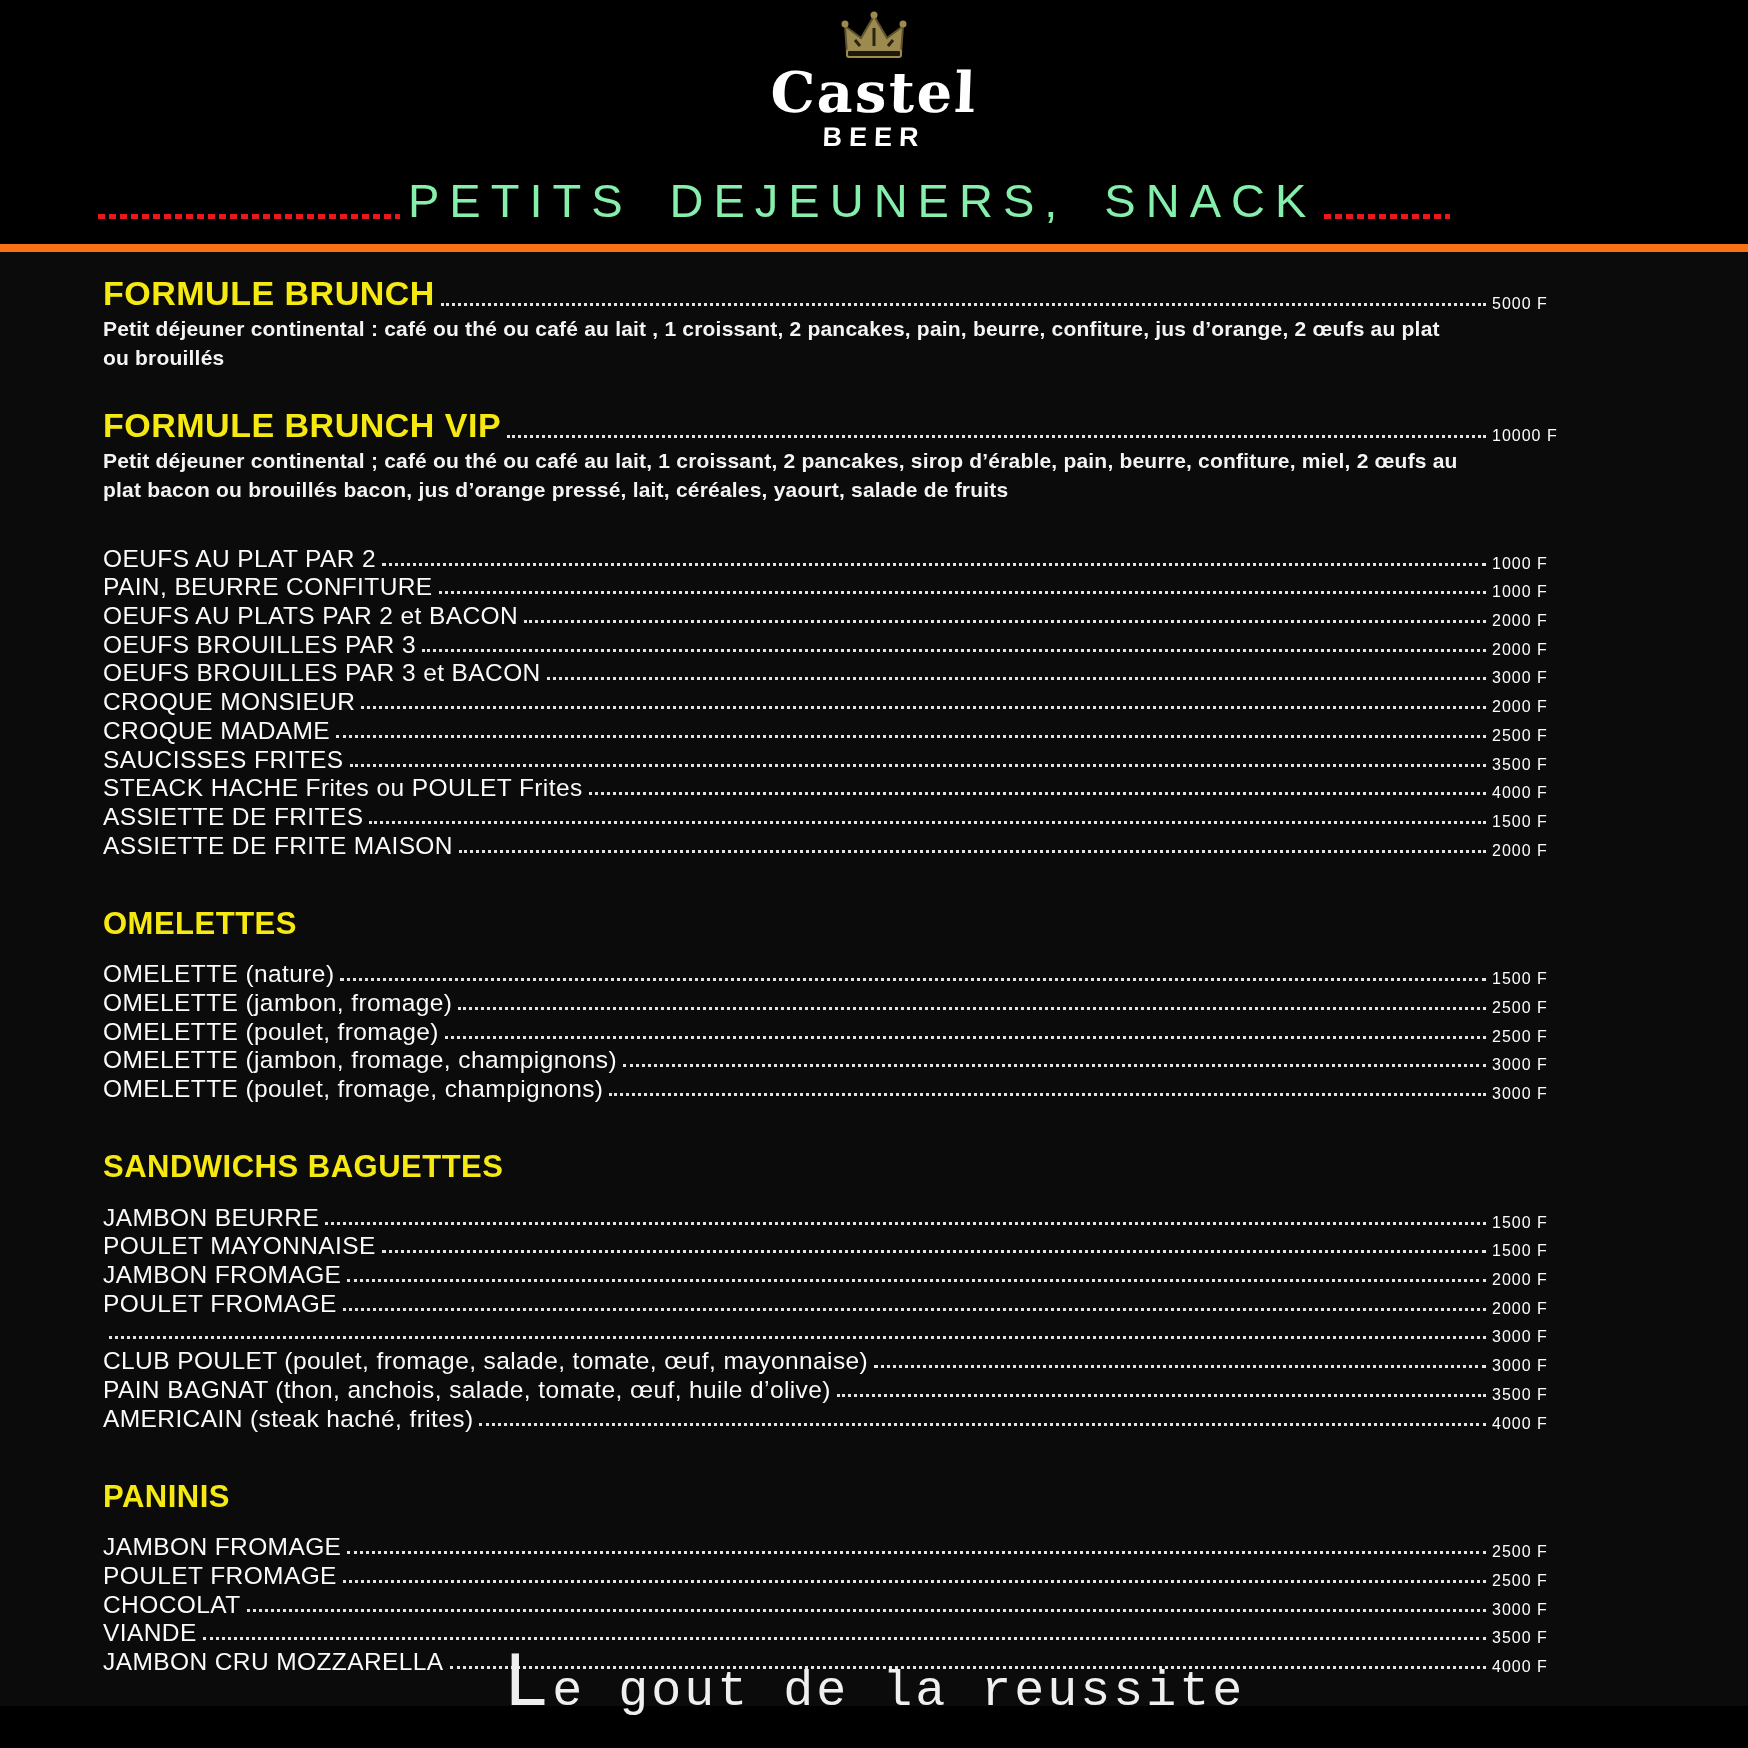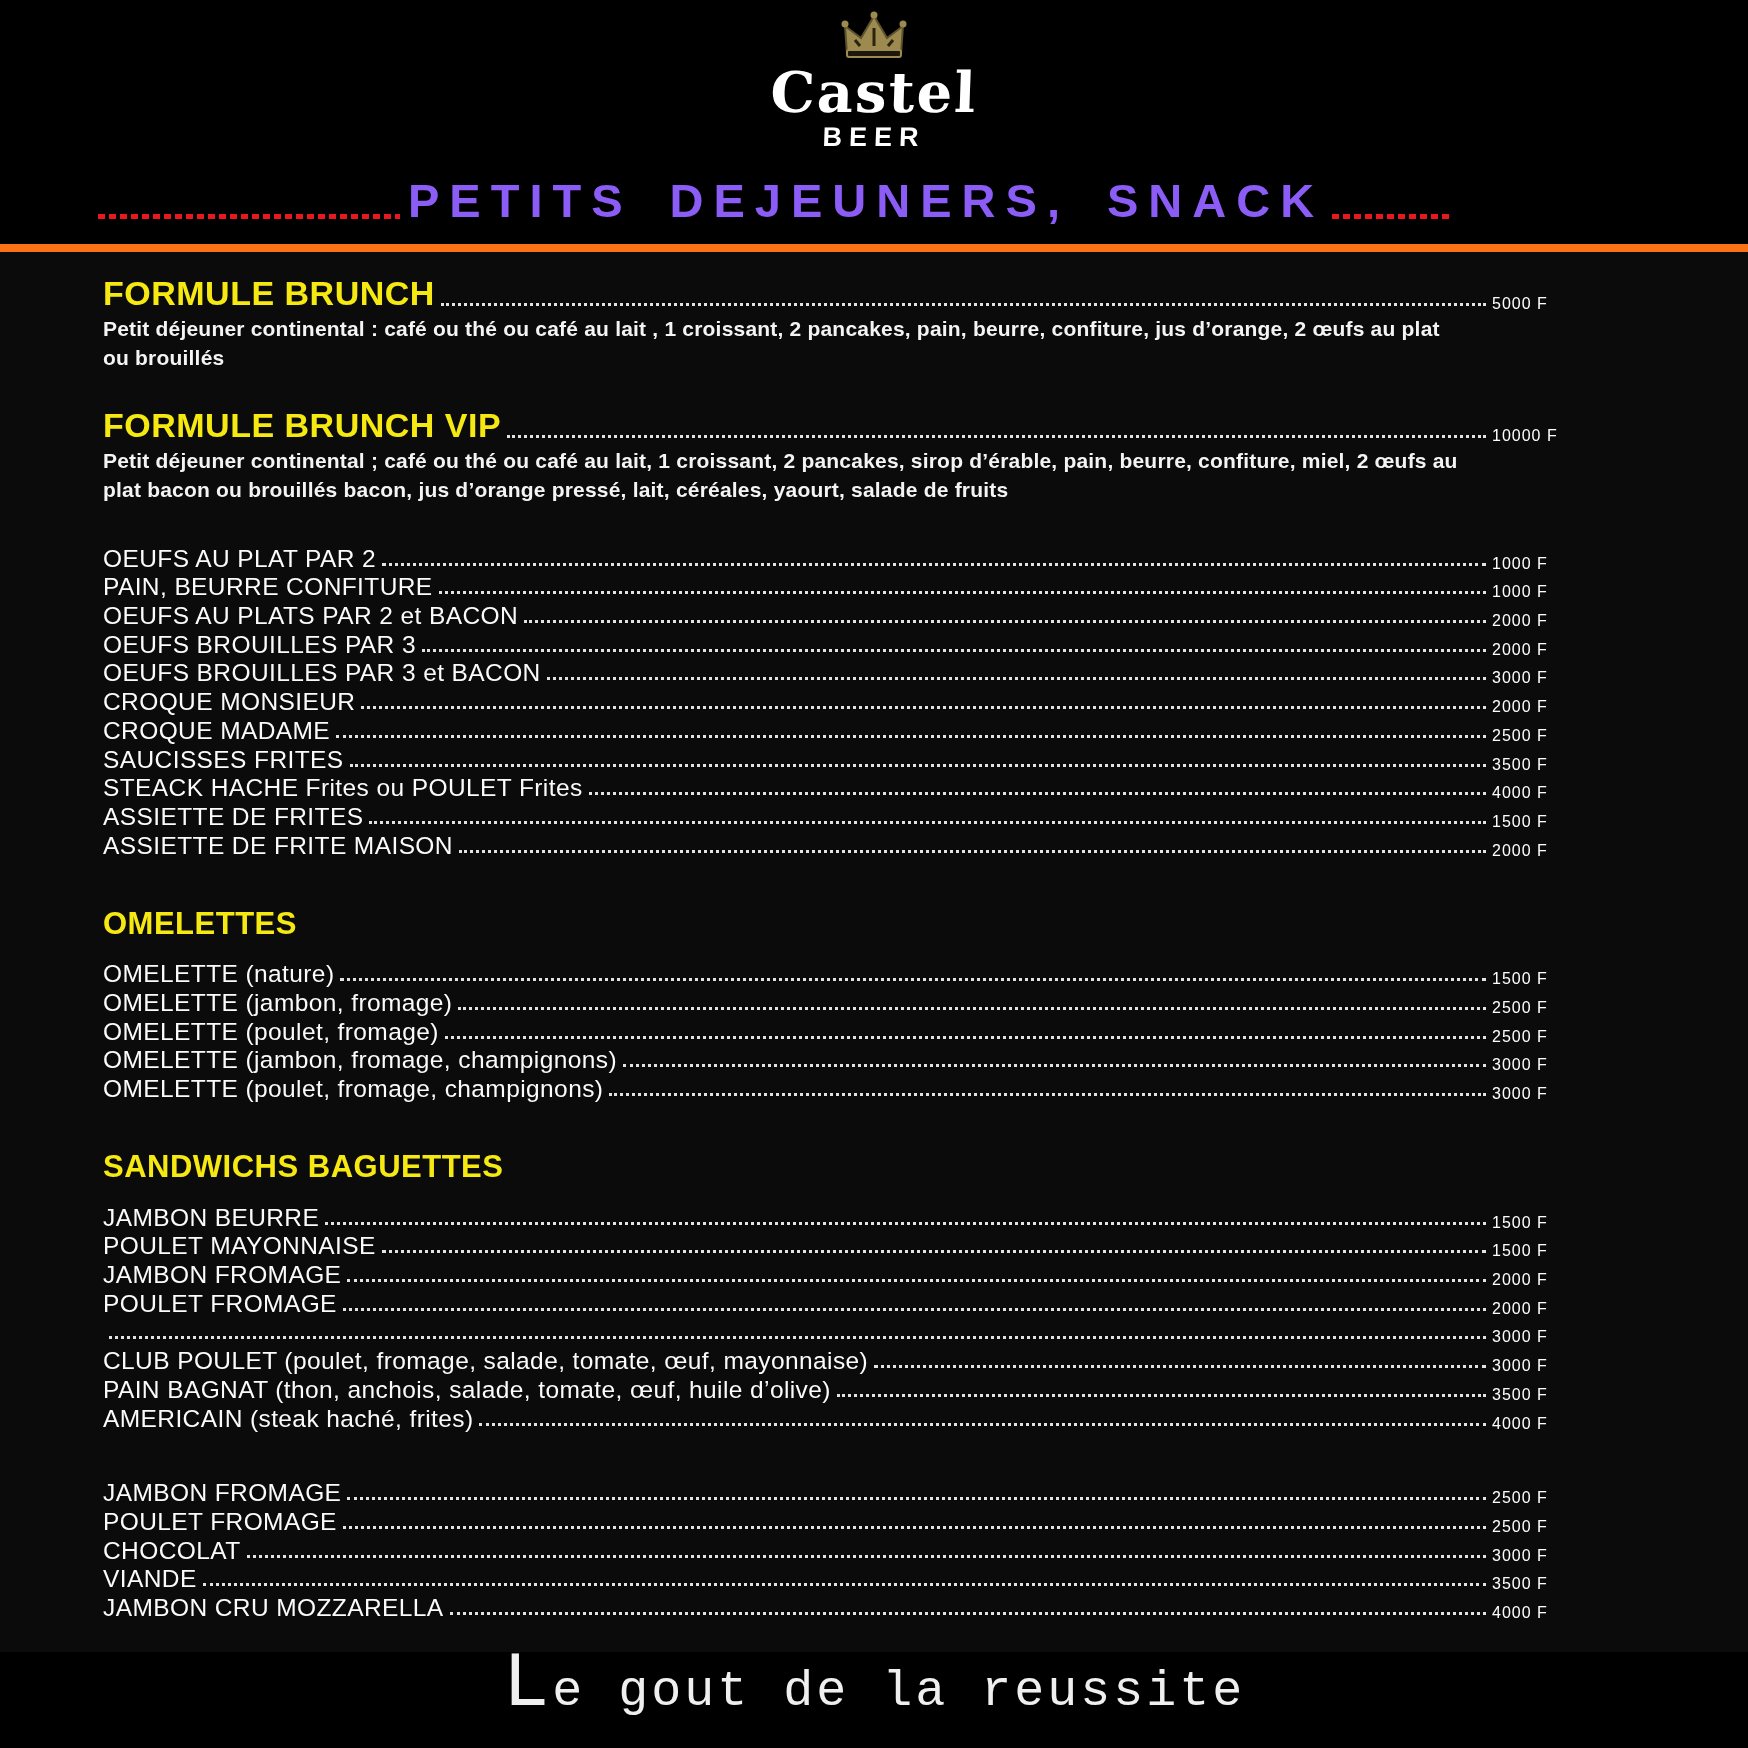--- a/index.html
+++ b/index.html
@@ -52,24 +52,24 @@
   .dash {
     height: 5px;
     margin-bottom: 9px;
     background-image: repeating-linear-gradient(90deg, #e8191d 0 7px, transparent 7px 11px);
   }
   .dash-left  { width: 302px; }
   .dash-right { flex: 1; }
   h1.page-title {
     margin: 0 8px;
     font-size: 47px;
-    font-weight: 700;
+    font-weight: 400;
     letter-spacing: 10px;
     word-spacing: 14px;
-    color: #8b5cf6;
+    color: #86efac;
     white-space: nowrap;
   }
 
   
   .band {
     margin-top: 16px;
     background: #0b0b0b;
     border-top: 8px solid #f97316;
     padding: 8px 138px 30px 103px;
     min-height: 1380px;
@@ -342,20 +342,21 @@
 
   <div class="row item-row">
     <span class="item-name">AMERICAIN (steak haché, frites)</span>
     <span class="leader"></span>
     <span class="price">4000 F</span>
   </div>
 </div>
   </section>
 
   <section class="menu-section">
+    <h2 class="section-heading">PANINIS</h2>
     <div class="rows">
   <div class="row item-row">
     <span class="item-name">JAMBON FROMAGE</span>
     <span class="leader"></span>
     <span class="price">2500 F</span>
   </div>
 
   <div class="row item-row">
     <span class="item-name">POULET FROMAGE</span>
     <span class="leader"></span>

